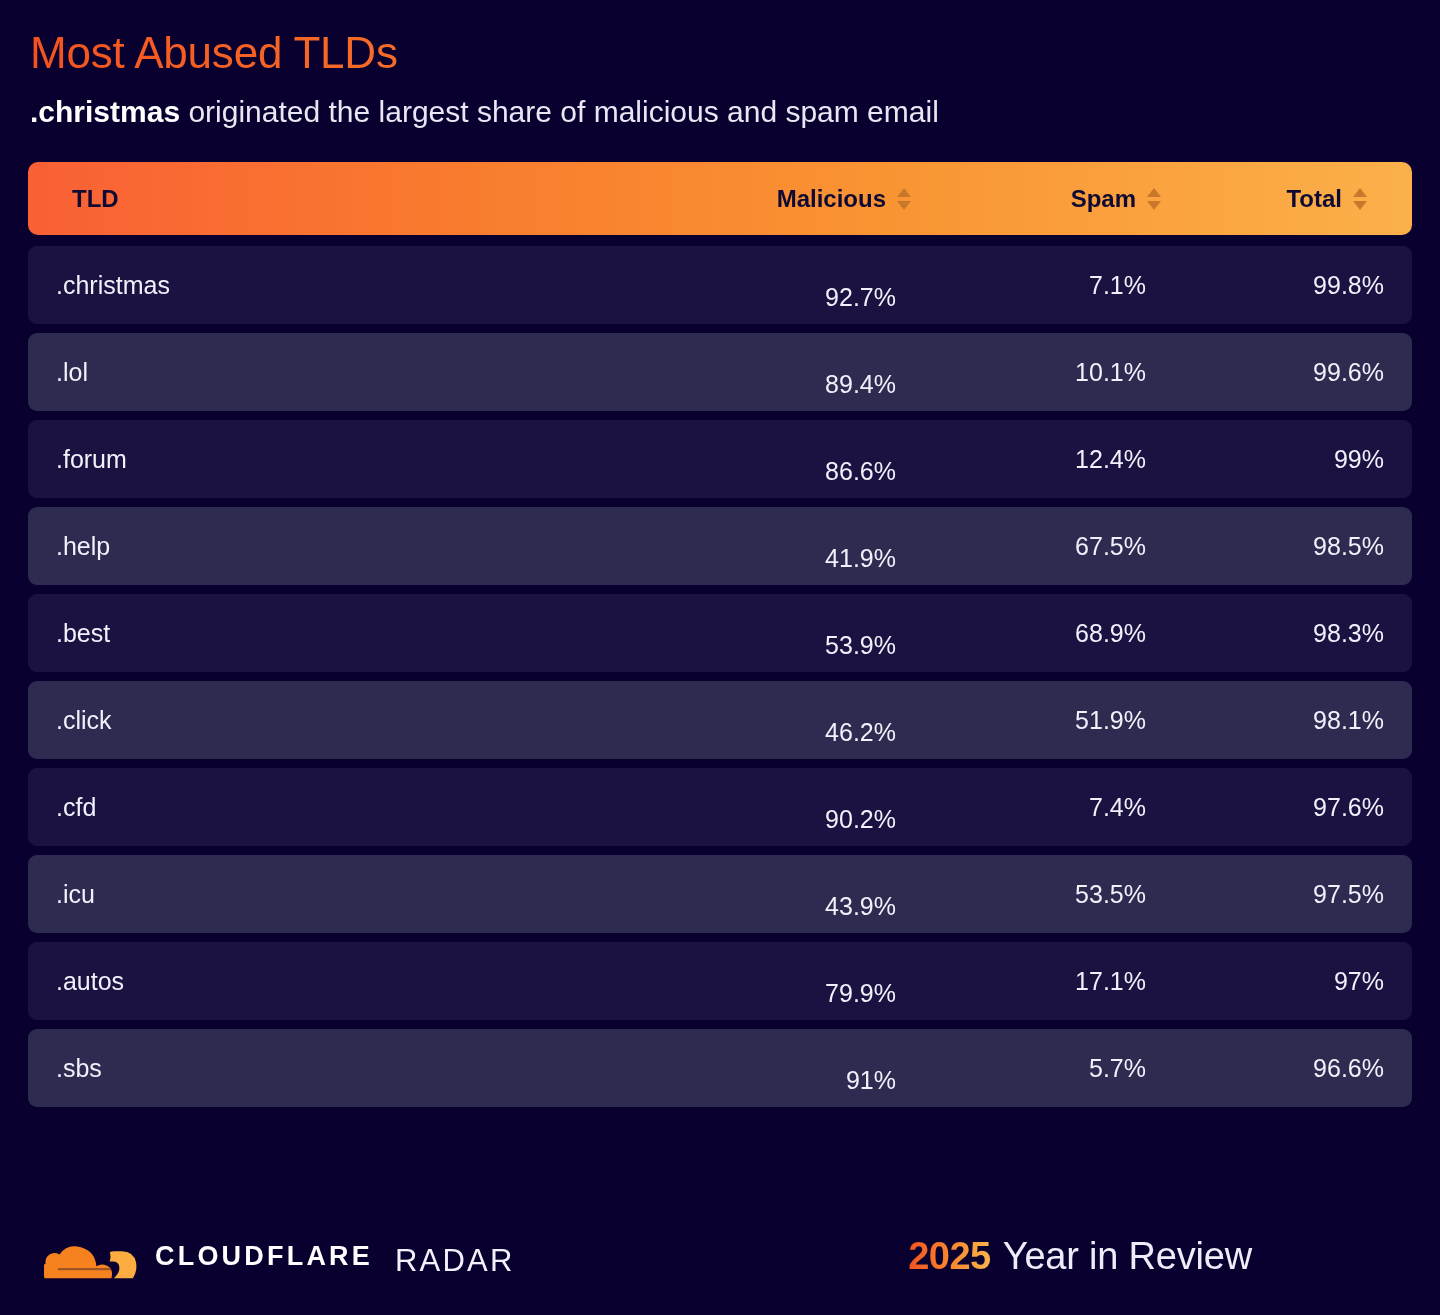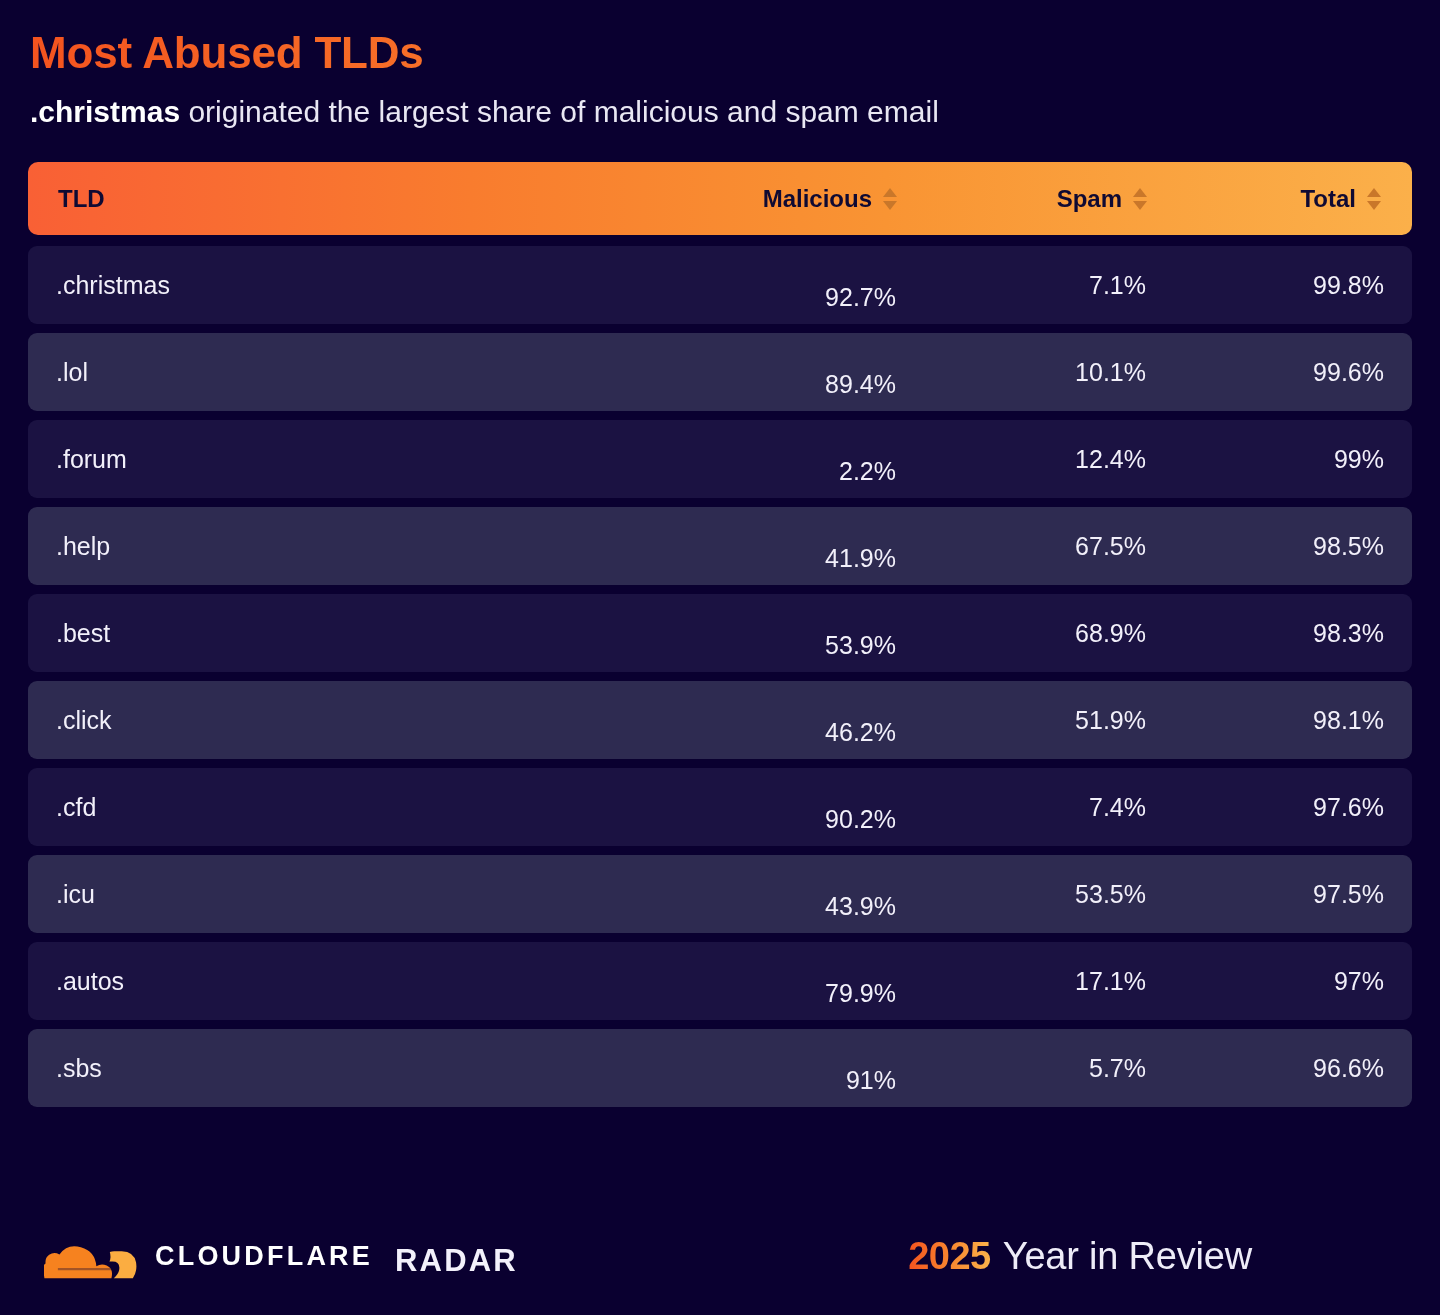--- a/index.html
+++ b/index.html
@@ -22,21 +22,21 @@
   
   .head-block {
     position: absolute;
     left: 30px;
     top: 28px;
     width: 1380px;
   }
 
   .title {
     font-size: 44px;
-    font-weight: 700;
+    font-weight: 400;
     line-height: 1.12;
     letter-spacing: -0.2px;
     background: linear-gradient(90deg, #f4531f 0%, #f87a2c 40%, #f9a23a 75%, #fab94a 100%);
     -webkit-background-clip: text;
     background-clip: text;
     color: transparent;
     -webkit-text-fill-color: transparent;
     white-space: nowrap;
   }
 
@@ -56,21 +56,21 @@
     left: 28px;
     top: 162px;
     width: 1384px;
   }
 
   .thead {
     display: flex;
     height: 73px;
     border-radius: 10px;
     background: linear-gradient(90deg, #f96035 0%, #f97c2e 32%, #f99433 62%, #fbb04a 100%);
-    padding: 0 30px;
+    padding: 0 44px;
     margin-bottom: 11px;
   }
 
   .th {
     font-size: 24px;
     font-weight: 700;
     color: #0f0a33;
     display: flex;
     align-items: center;
     white-space: nowrap;
@@ -143,21 +143,21 @@
     margin-left: 15px;
     font-size: 27px;
     font-weight: 700;
     letter-spacing: 3.2px;
     color: #ffffff;
     line-height: 1;
   }
   .radar-word {
     margin-left: 22px;
     font-size: 31px;
-    font-weight: 700;
+    font-weight: 400;
     letter-spacing: 2.2px;
     color: #f3f1fb;
     line-height: 1;
     margin-top: 8px;
   }
 
   .yir { display: flex; align-items: baseline; white-space: nowrap; }
   .yir-year {
     font-size: 38px;
     font-weight: 700;
@@ -223,21 +223,21 @@
           <div class="cell c-total">99.8%</div>
         </div>
         <div class="row even">
           <div class="cell c-tld">.lol</div>
           <div class="cell c-mal">89.4%</div>
           <div class="cell c-spam">10.1%</div>
           <div class="cell c-total">99.6%</div>
         </div>
         <div class="row odd">
           <div class="cell c-tld">.forum</div>
-          <div class="cell c-mal">2.2%</div>
+          <div class="cell c-mal">86.6%</div>
           <div class="cell c-spam">12.4%</div>
           <div class="cell c-total">99%</div>
         </div>
         <div class="row even">
           <div class="cell c-tld">.help</div>
           <div class="cell c-mal">41.9%</div>
           <div class="cell c-spam">67.5%</div>
           <div class="cell c-total">98.5%</div>
         </div>
         <div class="row odd">

